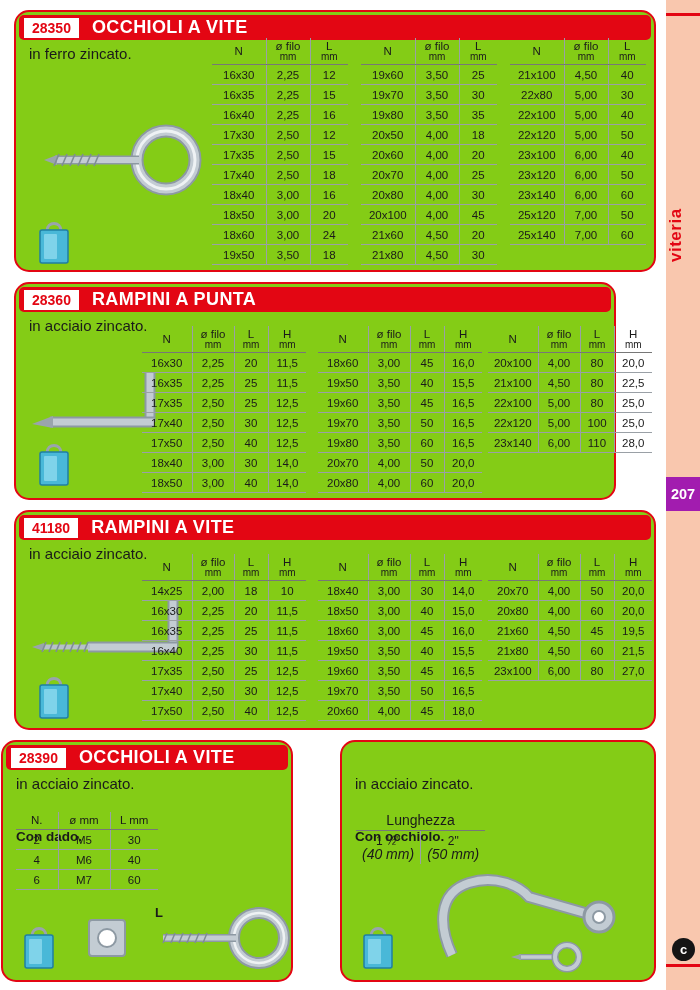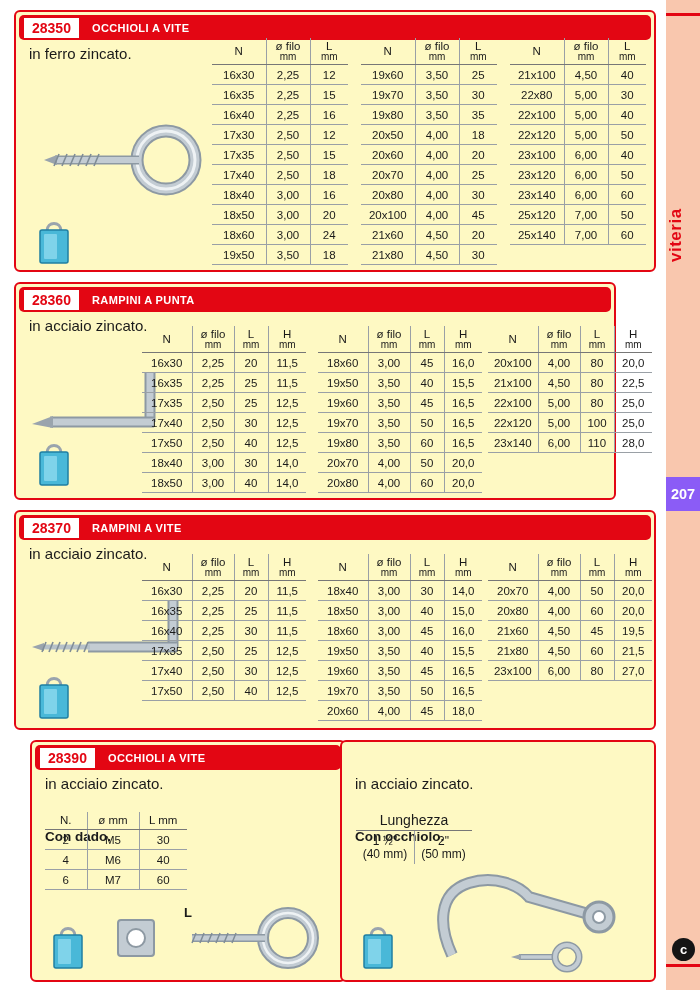--- a/index.html
+++ b/index.html
@@ -1,25 +1,25 @@
 <!DOCTYPE html>
 <html><head>
 <meta charset="utf-8">
 <style>
   * { margin:0; padding:0; box-sizing:border-box; }
   body { font-family:"Liberation Sans", sans-serif; background:#e8e8e8; }
   #page { position:relative; width:700px; height:990px; background:#ffffff; overflow:hidden; }
 
   
-  .section { position:absolute; border:2px solid #e30613; border-radius:6px; background:#fef9c3; }
+  .section { position:absolute; border:2px solid #e30613; border-radius:15px; background:#84cc16; }
   .sec-header { position:absolute; top:3px; left:3px; right:3px; height:25px; background:#e30613;
                 border-radius:5px; display:flex; align-items:center; overflow:hidden; }
   .sec-code { background:#ffffff; color:#e30613; font-weight:bold; font-size:14px;
               padding:1px 8px; margin-left:5px; line-height:18px; }
-  .sec-title { color:#ffffff; font-weight:bold; font-size:11px; margin-left:13px; letter-spacing:.4px; }
+  .sec-title { color:#ffffff; font-weight:bold; font-size:18px; margin-left:13px; letter-spacing:.4px; }
   .sec-desc { position:absolute; left:13px; top:33px; font-size:15px; color:#1a1a1a; }
   .sec-note { position:absolute; left:13px; top:49px; font-size:13.5px; font-weight:bold; color:#1a1a1a;margin-top:38px; }
 
   
   .tbl-wrap { position:absolute; }
   table.data-table { border-collapse:collapse; font-size:11.5px; color:#1a1a1a; }
   table.data-table th { font-weight:normal; text-align:center; vertical-align:middle;
                         padding:2px 5px 3px; border-bottom:1.5px solid #777; line-height:12px; }
   table.data-table th + th, table.data-table td + td { border-left:1px solid #9aa0a6; }
   table.data-table td { text-align:center; padding:2.5px 5px; border-bottom:1px solid #9aa0a6; line-height:14px; }
@@ -41,30 +41,30 @@
   .pkg-icon { position:absolute; }
   .dim-label { position:absolute; font-size:13px; font-weight:bold; color:#1a1a1a; }
 
   
   .mini-block { position:absolute; font-size:12px; color:#1a1a1a; }
   .mini-title { text-align:center; font-size:14px; padding:0 4px 2px; border-bottom:1.5px solid #777; }
   .mini-row { display:flex; }
   .mini-cell { text-align:center; padding:3px 6px 4px; }
   .mini-cell + .mini-cell { border-left:1px solid #9aa0a6; }
   .mini-size { font-size:12px; line-height:14px; }
-  .mini-mm { font-size:12px; line-height:12px; }
+  .mini-mm { font-size:14px; line-height:12px;font-style:italic; }
 
   
   .sidebar { position:absolute; left:666px; top:0; width:34px; height:990px; background:#f9c7ae; }
   .side-line-top { position:absolute; left:666px; top:13px; width:34px; height:3px; background:#e30613; }
   .side-line-bottom { position:absolute; left:666px; top:964px; width:34px; height:3px; background:#e30613; }
   .side-label { position:absolute; left:666px; top:180px; width:34px; height:110px;
                 writing-mode:vertical-rl; transform:rotate(180deg);
                 color:#e30613; font-weight:bold; font-size:17px; text-align:center; letter-spacing:.5px; }
-  .page-badge { position:absolute; left:666px; top:477px; width:34px; height:34px; background:#8b5cf6;
+  .page-badge { position:absolute; left:666px; top:477px; width:34px; height:34px; background:#a21caf;
                 color:#fff; font-weight:bold; font-size:14.5px; display:flex; align-items:center; justify-content:center; }
   .logo-circle { position:absolute; left:672px; top:938px; width:23px; height:23px; border-radius:50%;
                  background:#151515; color:#fff; font-weight:bold; font-size:13px;
                  display:flex; align-items:center; justify-content:center; }
 </style>
 </head>
 <body>
 
 <div id="page">
 
@@ -515,21 +515,21 @@
               <td>110</td>
               <td>28,0</td>
             </tr>
           </tbody>
         </table>
       </div>
   </div>
 
   <div class="section" style="left:14px; top:510px; width:642px; height:220px;">
     <div class="sec-header">
-      <span class="sec-code">28370</span>
+      <span class="sec-code">41180</span>
       <span class="sec-title">RAMPINI A VITE</span>
     </div>
     <div class="sec-desc">in acciaio zincato.</div>
 
     <svg class="illus" style="left:12px; top:80px;" width="160" height="75" viewBox="0 0 160 75">
       <line x1="145" y1="8" x2="145" y2="55" stroke="#8d99a3" stroke-width="11"></line>
       <line x1="145" y1="8" x2="145" y2="55" stroke="#c3ccd3" stroke-width="7"></line>
       <line x1="149" y1="55" x2="60" y2="55" stroke="#8d99a3" stroke-width="11"></line>
       <line x1="149" y1="55" x2="60" y2="55" stroke="#c3ccd3" stroke-width="7"></line>
       <line x1="62" y1="55" x2="14" y2="55" stroke="#b6c1c9" stroke-width="5"></line>
@@ -567,20 +567,26 @@
                 <div class="h-unit">mm</div>
               </th>
               <th>
                 <div class="h-label">H</div>
                 <div class="h-unit">mm</div>
               </th>
             </tr>
           </thead>
           <tbody>
             <tr>
+              <td>14x25</td>
+              <td>2,00</td>
+              <td>18</td>
+              <td>10</td>
+            </tr>
+            <tr>
               <td>16x30</td>
               <td>2,25</td>
               <td>20</td>
               <td>11,5</td>
             </tr>
             <tr>
               <td>16x35</td>
               <td>2,25</td>
               <td>25</td>
               <td>11,5</td>
@@ -729,21 +735,21 @@
               <td>23x100</td>
               <td>6,00</td>
               <td>80</td>
               <td>27,0</td>
             </tr>
           </tbody>
         </table>
       </div>
   </div>
 
-  <div class="section" style="left:30px; top:740px; width:316px; height:242px;">
+  <div class="section" style="left:1px; top:740px; width:292px; height:242px;">
     <div class="sec-header">
       <span class="sec-code">28390</span>
       <span class="sec-title">OCCHIOLI A VITE</span>
     </div>
     <div class="sec-desc">in acciaio zincato.</div>
     <div class="sec-note">Con dado.</div>
 
     <div class="tbl-wrap s4t" style="left:13px; top:70px;" data-table="sections.3.tables.0">
         <table class="data-table s4t">
           <thead>

